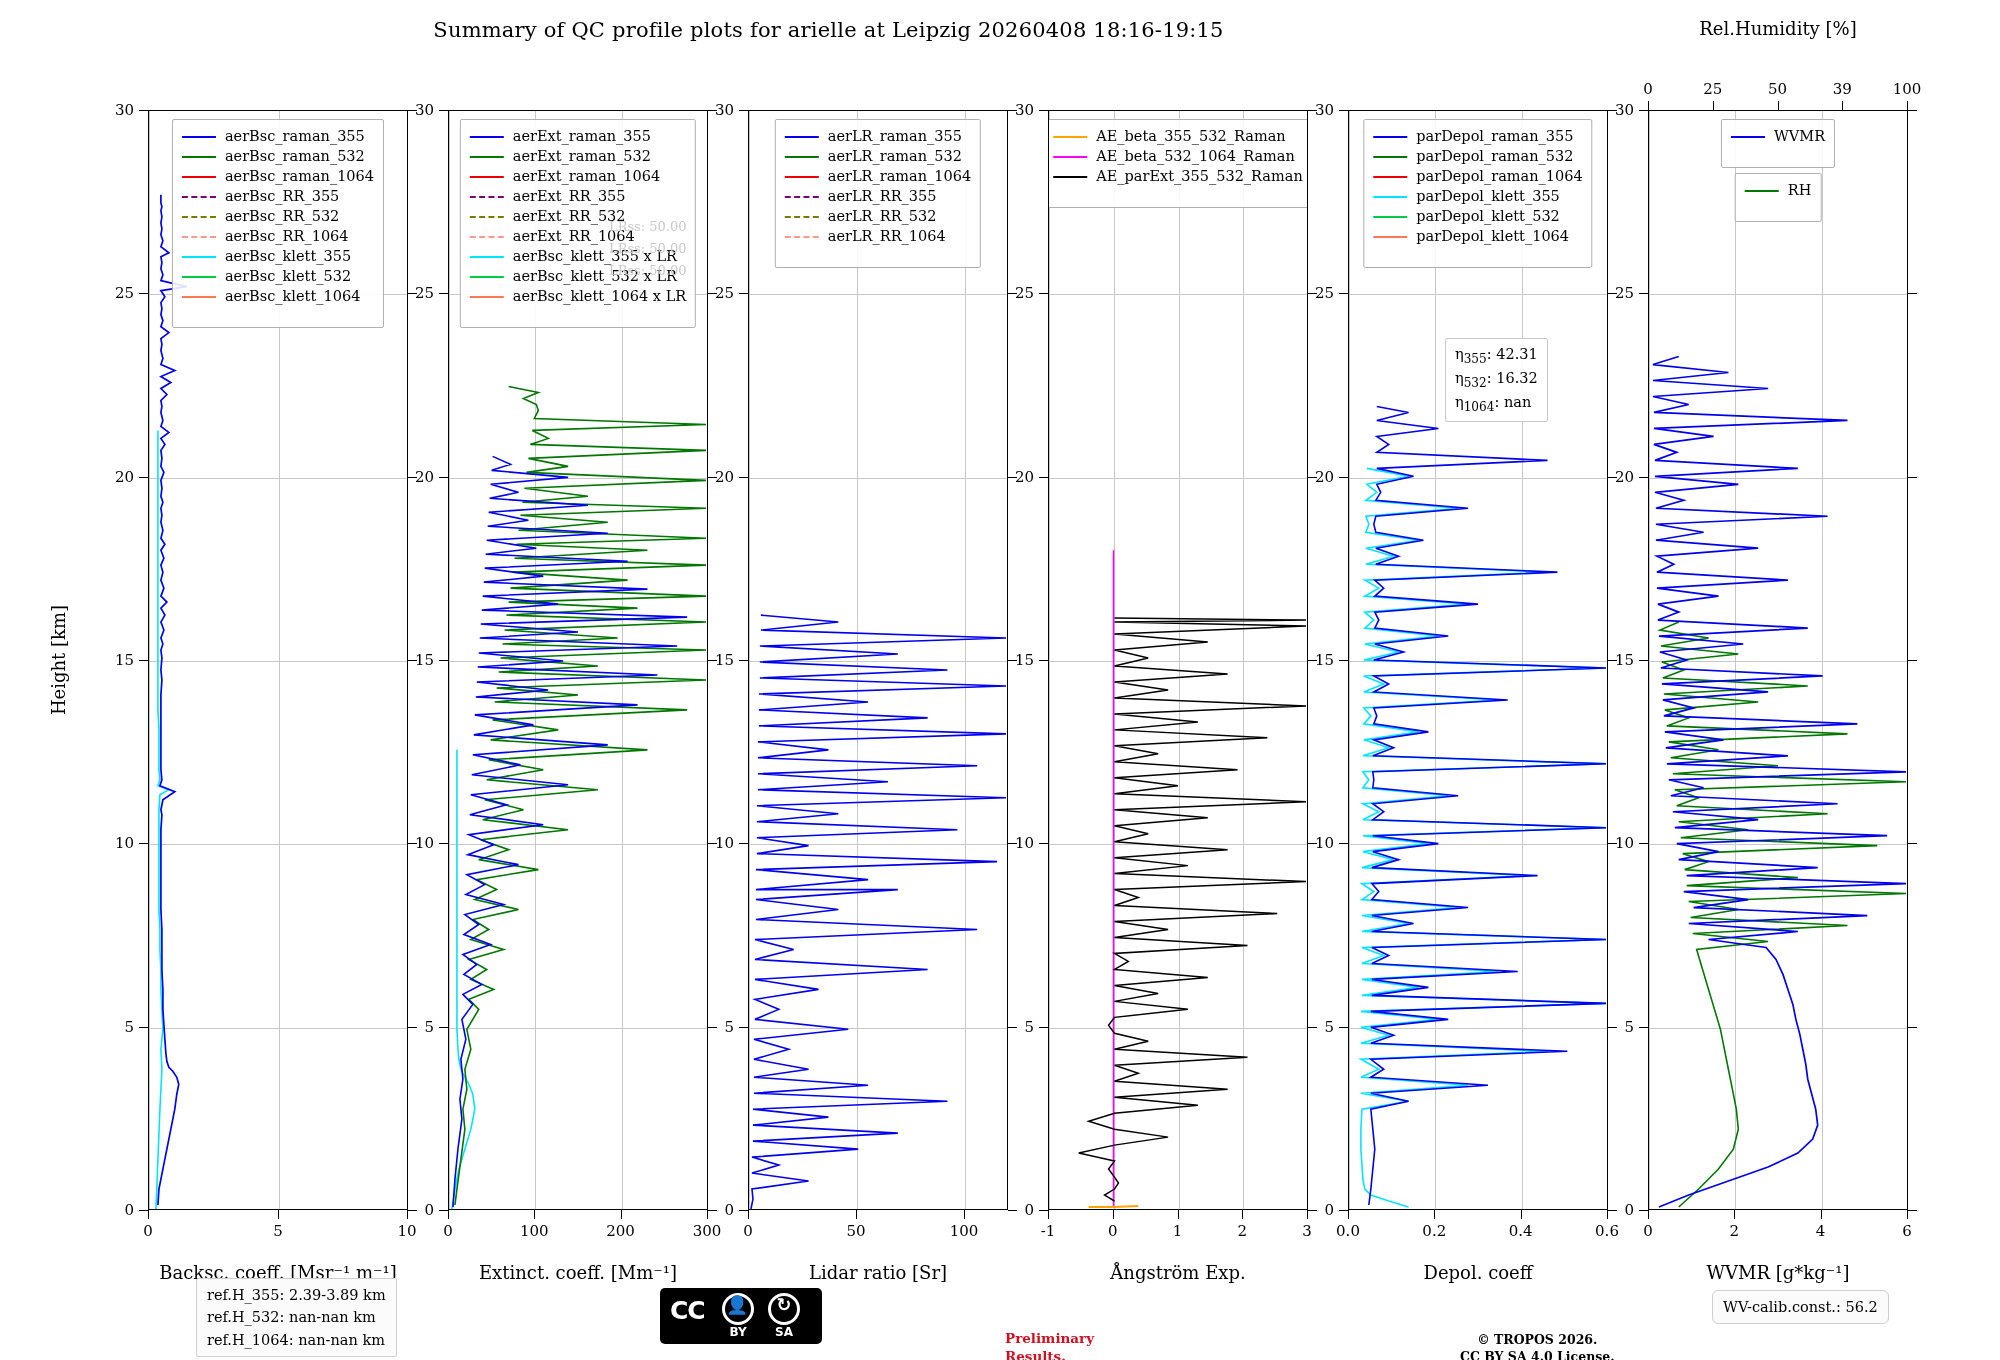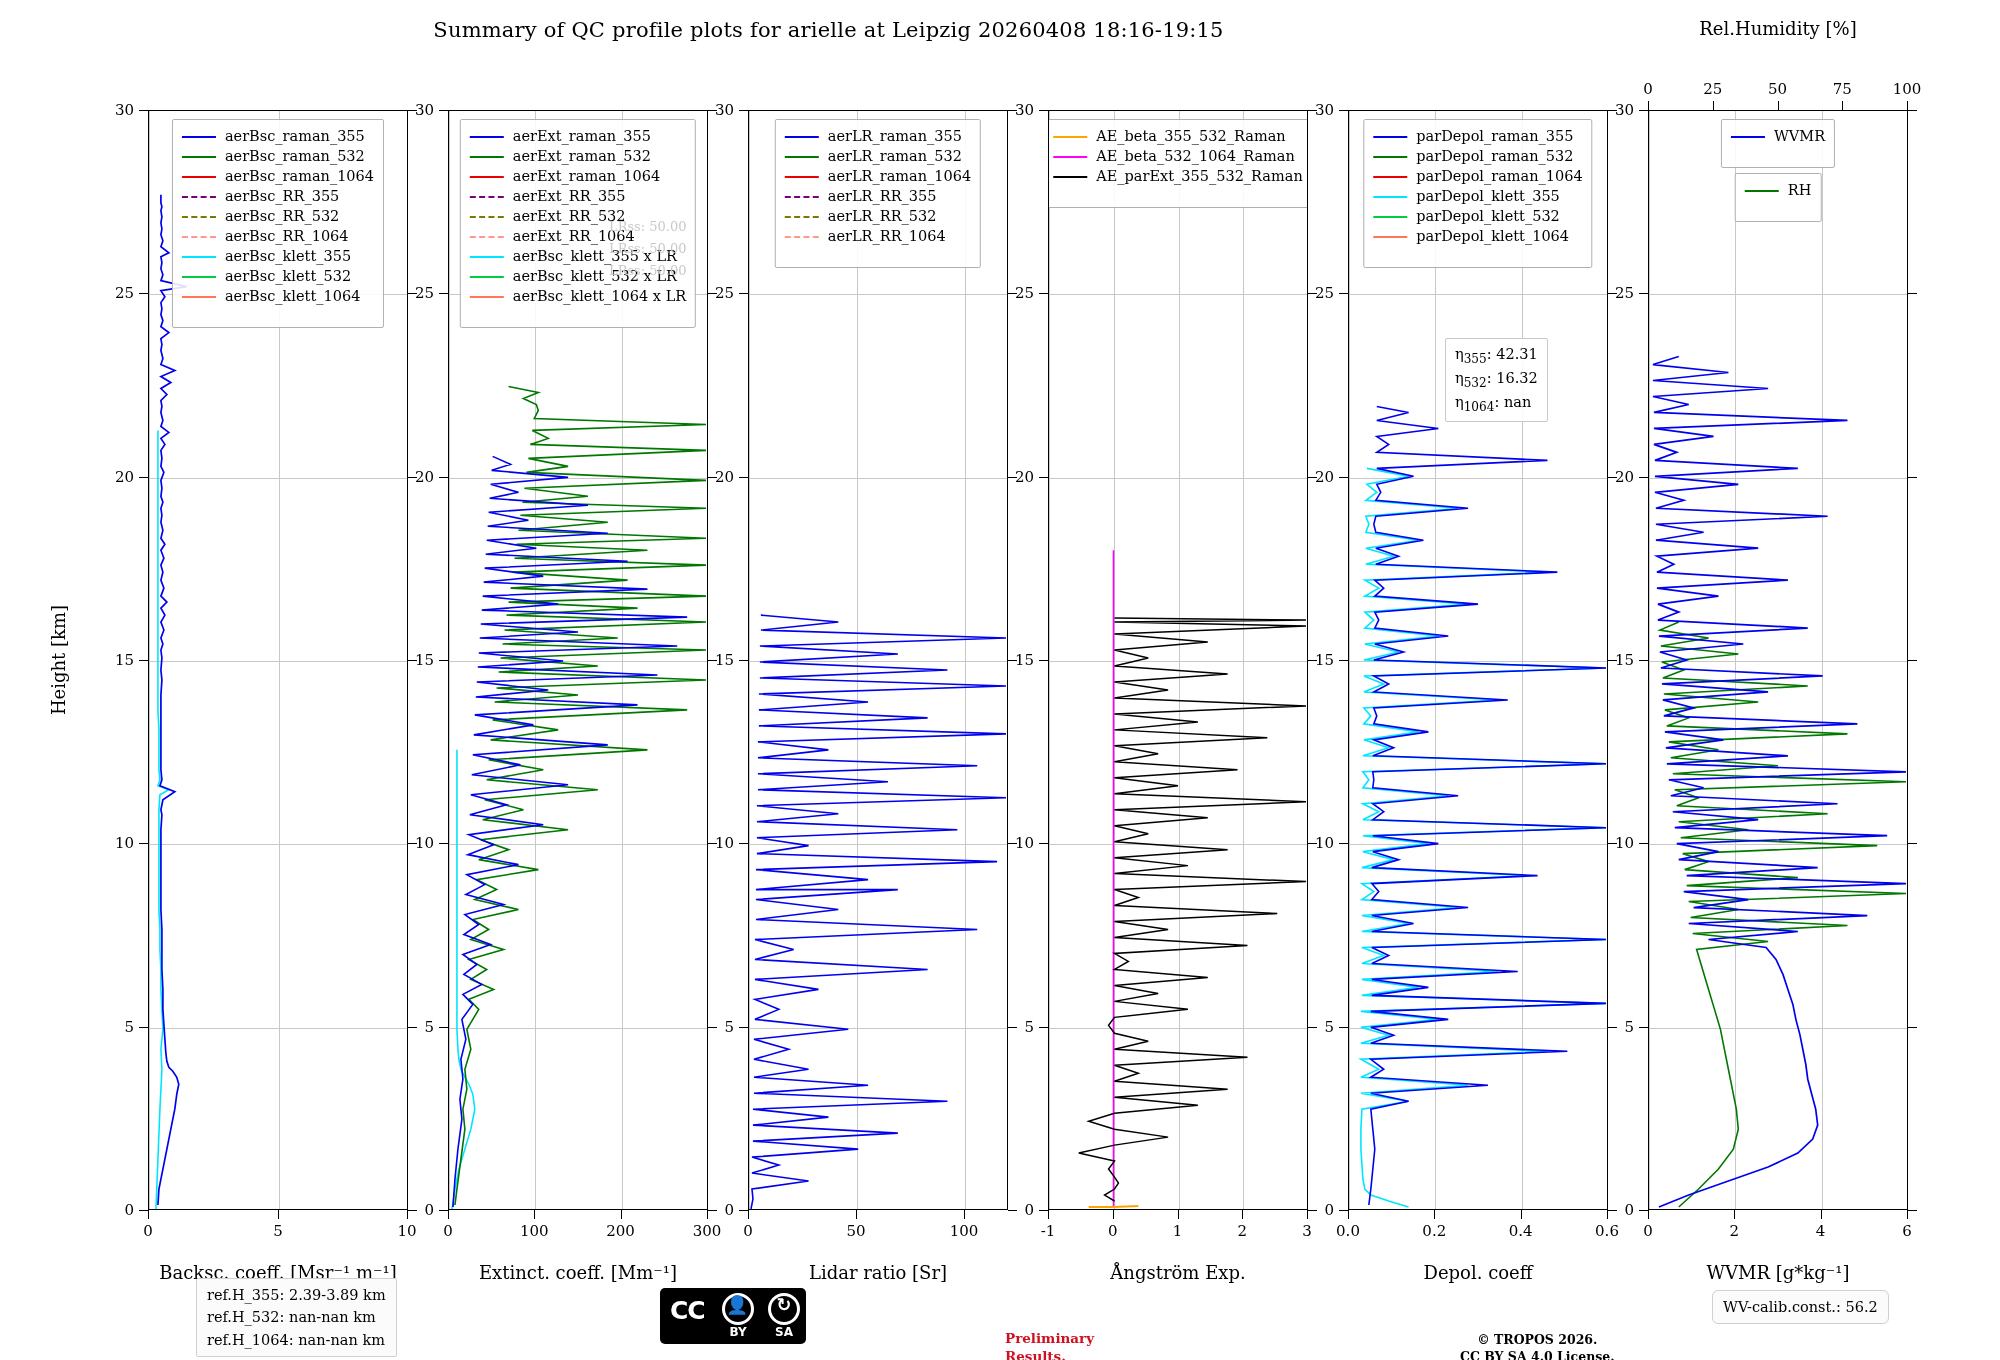--- a/index.html
+++ b/index.html
@@ -51,21 +51,21 @@
   .ylabel-rot{
     position:absolute;left:58px;top:660px;transform:translate(-50%,-50%) rotate(-90deg);
     font-size:18px;white-space:nowrap;
   }
   .footbox{
     position:absolute;border:1px solid #d0d0d0;background:#fbfbfb;
     font-size:14.5px;line-height:1.55;padding:5px 10px;border-radius:2px;
   }
   .prelim{position:absolute;color:#d01020;font-size:13.5px;font-weight:bold;line-height:1.3;}
   .tropos{position:absolute;font-size:12.5px;font-weight:bold;line-height:1.35;text-align:center;}
-  .ccbox{position:absolute;width:146px;height:56px;background:#000;border-radius:5px;}
+  .ccbox{position:absolute;width:162px;height:56px;background:#000;border-radius:5px;}
   .cc-txt{position:absolute;color:#fff;font-family:"DejaVu Sans",sans-serif;font-weight:bold;}
   .circ{position:absolute;border:3px solid #fff;border-radius:50%;}
   svg.series{position:absolute;left:0;top:0;width:100%;height:100%;}
   .faded{color:#c9c9c9;}
 </style>
 </head>
 <body>
 
 <div id="title">Summary of QC profile plots for arielle at Leipzig 20260408 18:16-19:15</div>
 
@@ -514,21 +514,21 @@
     <div class="xlabtxt" style="left:259px">6</div>
   <div class="axis-title">WVMR [g*kg⁻¹]</div>
 
   <div class="tick-x-t" style="left:0px"></div>
     <div class="xlabtxt-top" style="left:0px">0</div>
   <div class="tick-x-t" style="left:64.8px"></div>
     <div class="xlabtxt-top" style="left:64.8px">25</div>
   <div class="tick-x-t" style="left:129.5px"></div>
     <div class="xlabtxt-top" style="left:129.5px">50</div>
   <div class="tick-x-t" style="left:194.3px"></div>
-    <div class="xlabtxt-top" style="left:194.3px">75</div>
+    <div class="xlabtxt-top" style="left:194.3px">39</div>
   <div class="tick-x-t" style="left:259px"></div>
     <div class="xlabtxt-top" style="left:259px">100</div>
   <div class="axis-title-top">Rel.Humidity [%]</div>
 </div>
 
 <div class="footbox" style="left:196px;top:1278px;">
   <div>ref.H_355: 2.39-3.89 km</div>
   <div>ref.H_532: nan-nan km</div>
   <div>ref.H_1064: nan-nan km</div>
 </div>

